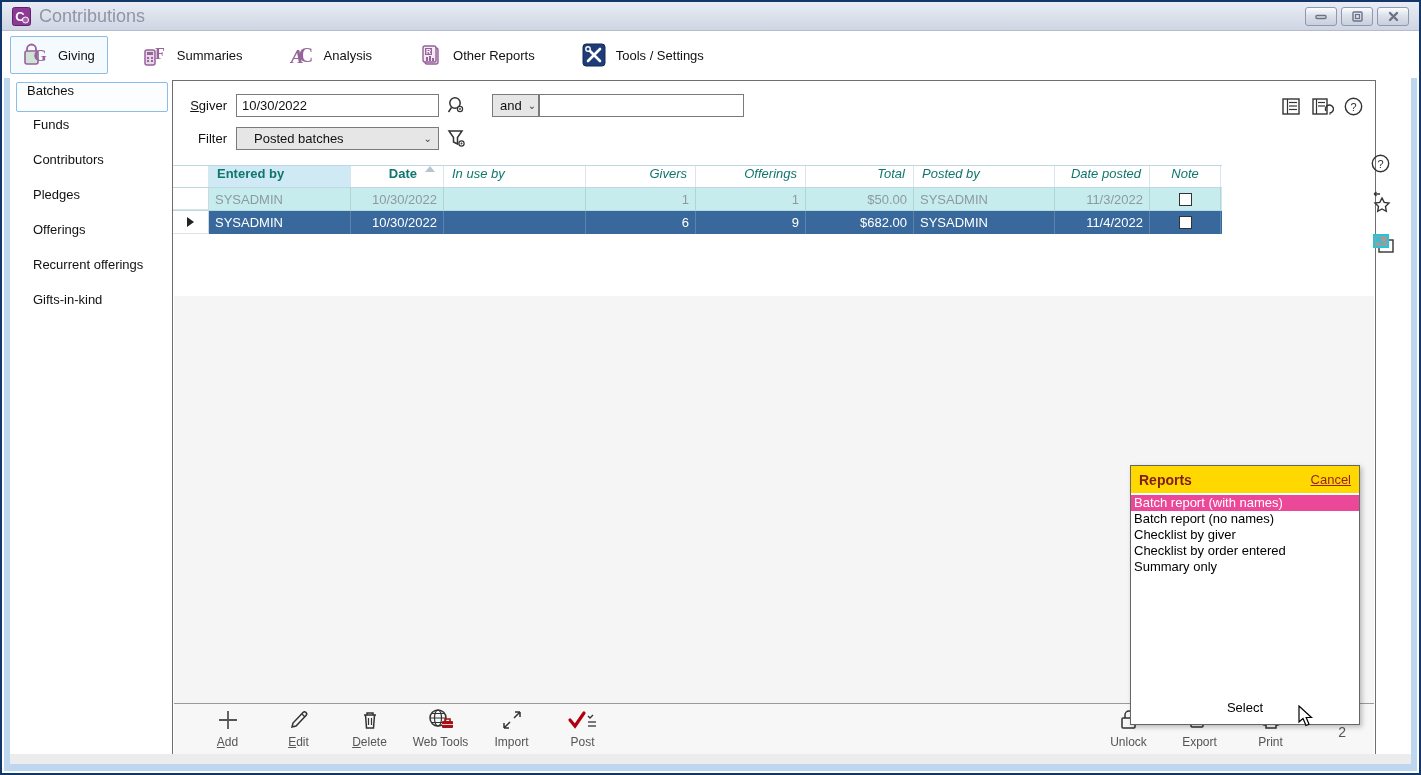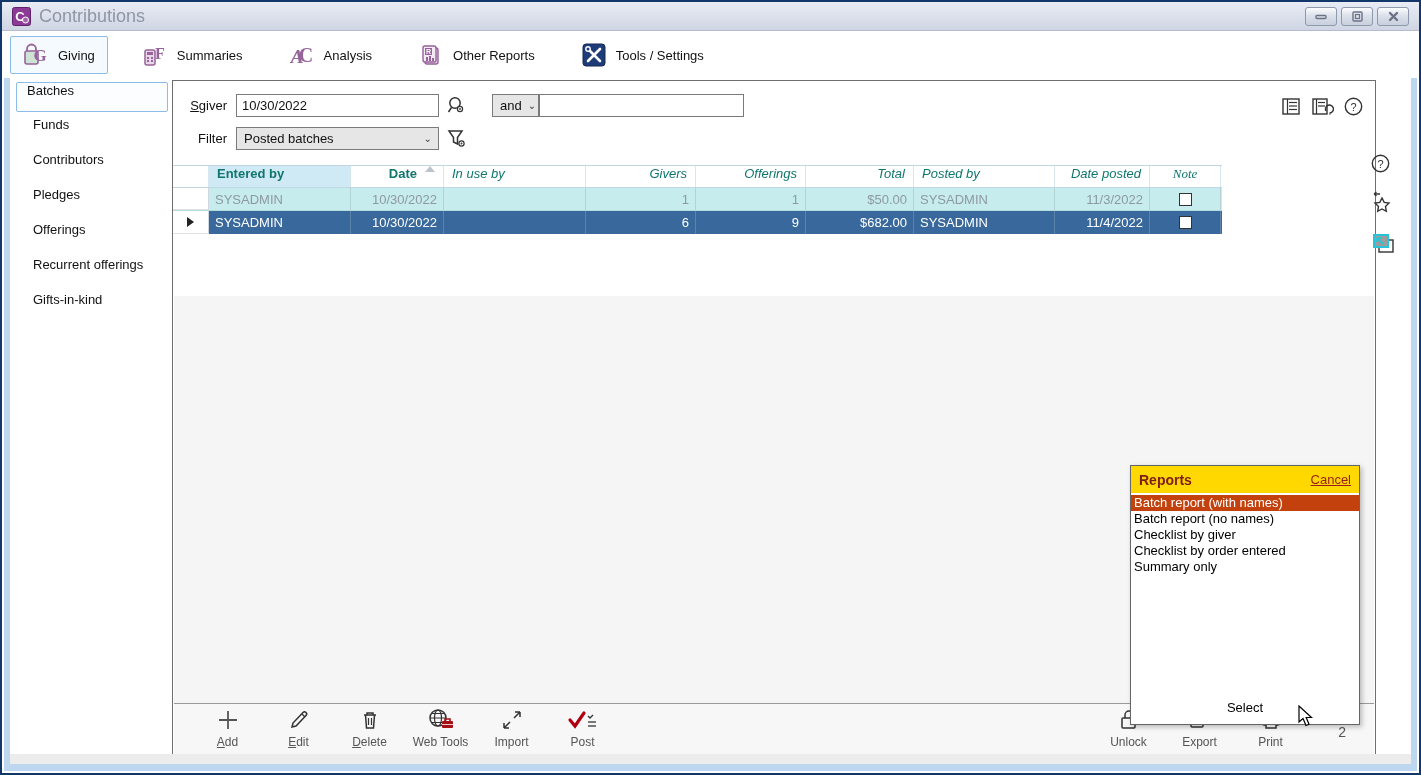--- a/index.html
+++ b/index.html
@@ -42,29 +42,29 @@
   .search-row { position:absolute; left:10px; top:13px; display:flex; align-items:center; }
   .filter-row { position:absolute; left:10px; top:46px; display:flex; align-items:center; }
   .lbl { font-size:13px; color:#111; width:44px; text-align:right; margin-right:9px; }
   .mn { text-decoration:underline; }
   .txt-input { width:203px; height:23px; border:1px solid #7a7a7a; font-size:13px; padding:0 5px; font-family:"Liberation Sans",sans-serif; color:#111; background:#fff; }
   .txt-input.second { width:205px; }
   .icon-after { margin-left:8px; display:flex; align-items:center; }
   .combo { height:23px; border:1px solid #7a7a7a; background:#e6e6e6; display:flex; align-items:center; font-size:13px; color:#111; position:relative; }
   .combo .chev { margin-left:auto; padding:0 6px; color:#444; font-size:10px; }
   .combo-and { width:47px; padding-left:7px; margin-left:26px; margin-right:0; }
-  .combo-filter { width:203px; padding-left:7px;gap:36px; }
+  .combo-filter { width:203px; padding-left:17px;gap:36px; }
 
   
   .grid { position:absolute; left:0; top:84px; width:1049px; font-size:13px; }
   .g-row { display:grid; grid-template-columns:36px 142px 93px 142px 110px 110px 108px 141px 95px 71px; }
   .g-head { height:23px; border-top:1px solid #c0d6e4; border-bottom:1px solid #c0d6e4; background:#fff; }
   .hc { display:flex; padding:0 8px; border-right:1px solid #d7e6ef; color:#0f766e; overflow:hidden; white-space:nowrap; }
   .hc.bold { font-weight:bold; } .hc.it { font-style:italic; }
-  .hc.r { justify-content:flex-end; } .hc.c { justify-content:center;font-family:Liberation Serif, serif; }
+  .hc.r { justify-content:flex-end; } .hc.c { justify-content:center; }
   .hc.hl { background:#cfe9f5; }
   .sort-asc { width:0; height:0; border-left:5px solid transparent; border-right:5px solid transparent; border-bottom:6px solid #b9c4cc; margin-left:8px; }
   .g-data { height:23px; }
   .dc { display:flex; align-items:center; padding:0 6px; border-right:1px solid rgba(0,0,0,0.10); overflow:hidden; white-space:nowrap; }
   .dc.r { justify-content:flex-end; } .dc.c { justify-content:center; }
   .row-teal { background:#c7ecee; color:#8d99a2; border-bottom:1px solid #b3dade; }
   .row-sel { background:#39699c; color:#fff; }
   .row-sel .dc { border-right:1px solid #5b83ac; }
   .sel-cell { background:#fff; border-right:1px solid #cfd8de; border-bottom:1px solid #e2e2e2; display:flex; align-items:center; justify-content:center; }
   .row-sel .sel-cell { background:#fff; }
@@ -85,21 +85,21 @@
   .right-rail { position:absolute; right:8px; top:76px; width:36px; height:200px; }
   .rail-ic { position:absolute; left:4px; }
 
   
   .popup { position:absolute; left:1128px; top:463px; width:230px; height:260px; background:#fff; border:1px solid #666; box-shadow:2px 2px 5px rgba(0,0,0,0.25); z-index:40; }
   .popup-head { height:27px; background:#ffd800; display:flex; align-items:center; padding:0 8px; }
   .popup-title { font-weight:bold; font-size:14px; color:#7f1d1d; }
   .popup-cancel { margin-left:auto; color:#9b1c1c; font-size:13px; text-decoration:underline; }
   .popup-list { padding-top:2px; }
   .popup-item { font-size:13px; color:#000; padding:0 3px; height:16px; line-height:16px; white-space:nowrap; }
-  .popup-item.selected { background:#c2410c; color:#fff; }
+  .popup-item.selected { background:#ec4899; color:#fff; }
   .popup-select { position:absolute; bottom:9px; left:0; right:0; text-align:center; font-size:13px; color:#000; }
 
   .cursor { position:absolute; left:1295px; top:703px; z-index:60; }
 </style>
 </head>
 <body>
 
 <div class="window">
 
   <div class="titlebar">

